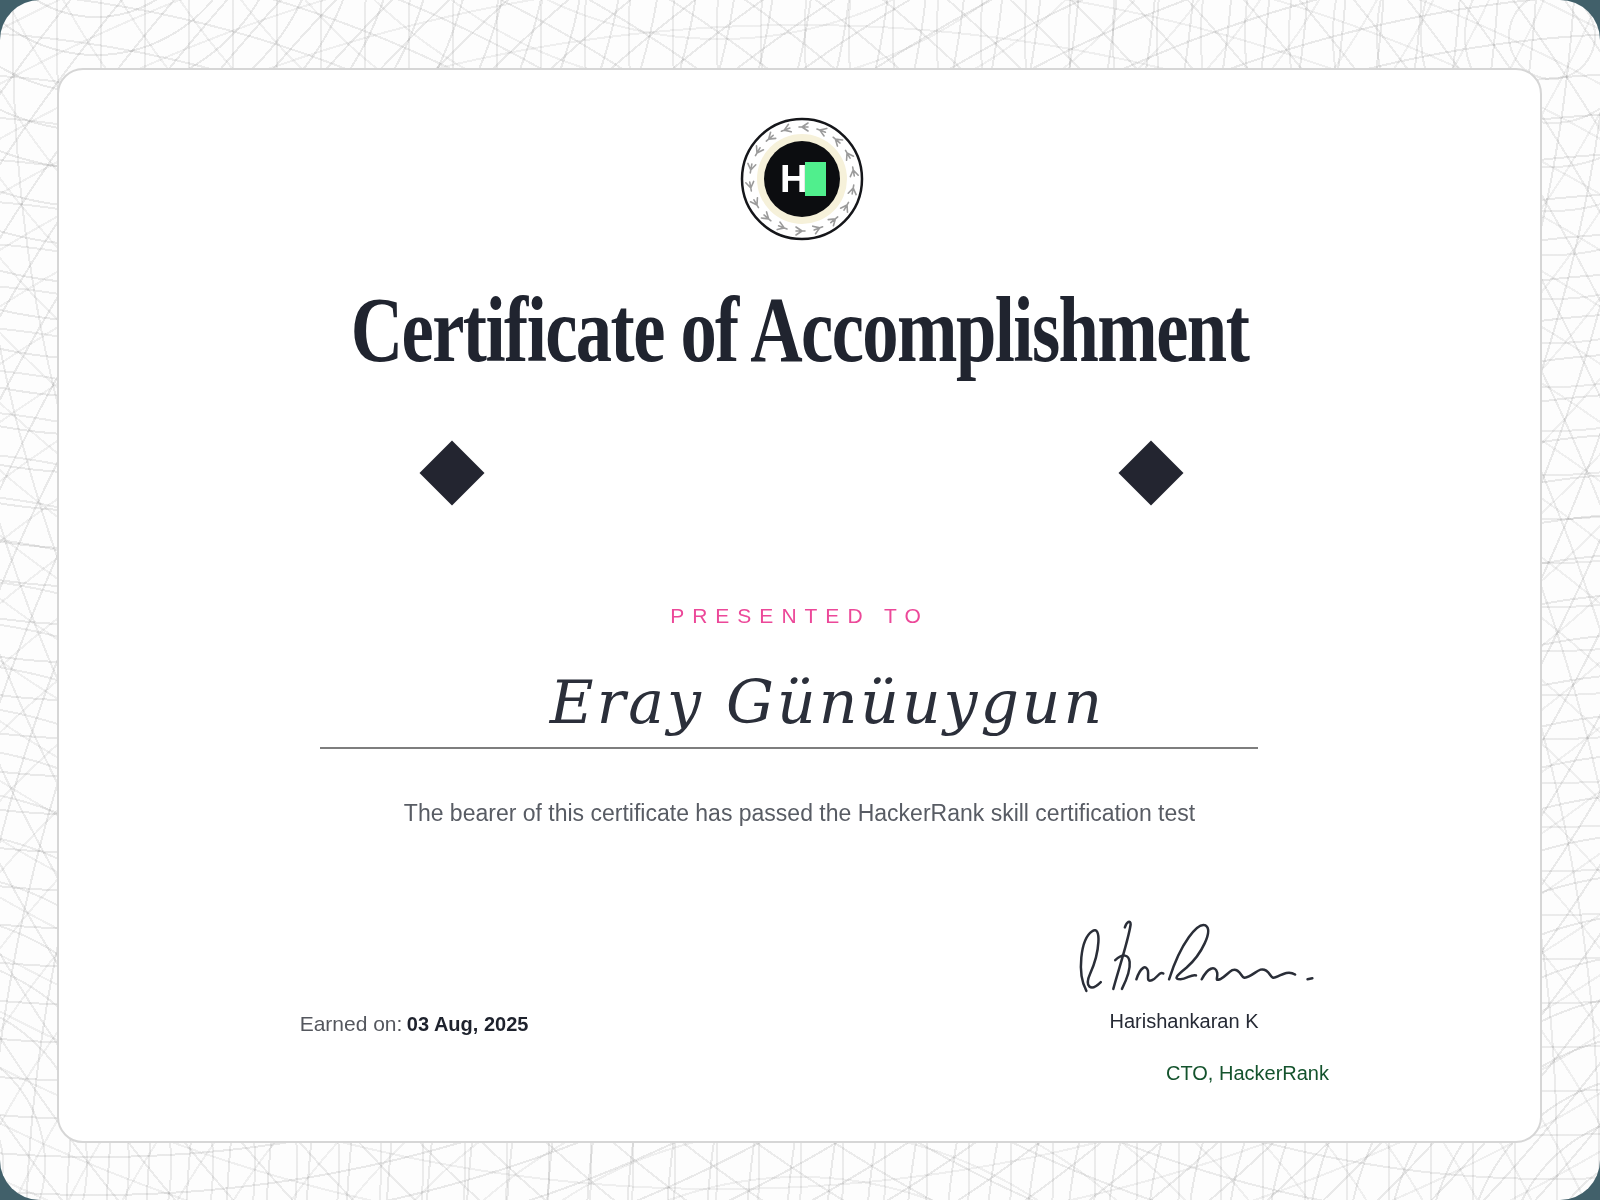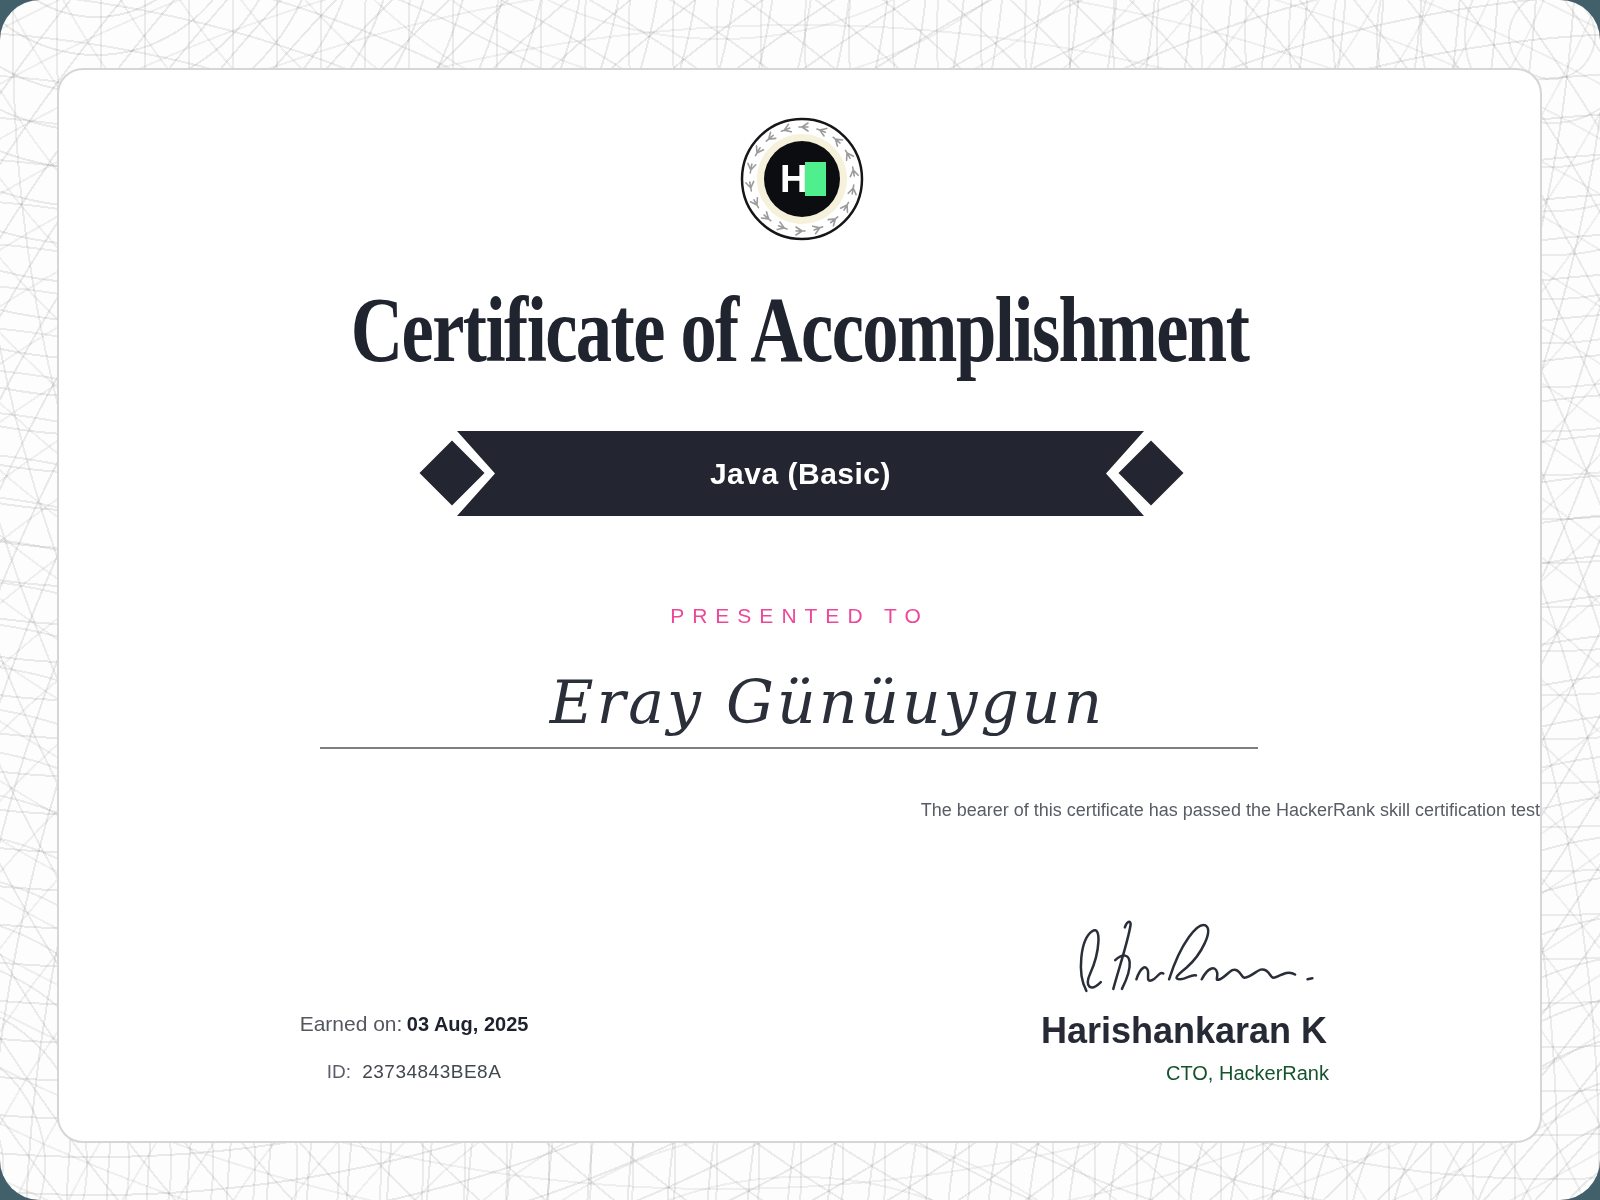--- a/index.html
+++ b/index.html
@@ -58,27 +58,27 @@
     position:absolute;left:0;top:580px;width:100%;height:104px;
     display:flex;align-items:center;justify-content:center;
     font-family:"DejaVu Serif", serif;font-style:italic;
     font-size:60px;letter-spacing:3px;color:#2b2f3a;margin-left:28px;
   }
   .name-rule{
     position:absolute;left:261px;top:677px;width:938px;height:2px;
     background:#7e7e7e;
   }
   .description{
-    position:absolute;left:0;top:730px;width:100%;text-align:right;
-    font-size:18px;color:#585c64;
+    position:absolute;left:0;top:730px;width:100%;text-align:center;
+    font-size:23px;color:#585c64;
   }
   .signature-svg{position:absolute;left:1012px;top:822px;width:250px;height:115px;}
   .signer-name{
     position:absolute;left:980px;top:940px;width:290px;text-align:center;
-    font-size:36px;font-weight:bold;color:#262a35;
+    font-size:20px;font-weight:normal;color:#262a35;
   }
   .signer-title{
     position:absolute;left:980px;top:992px;width:290px;text-align:right;
     font-size:20px;color:#14532d;
   }
   .earned-row{
     position:absolute;left:170px;top:942px;width:370px;text-align:center;
     white-space:nowrap;
   }
   .earned-label{font-size:21px;color:#54575e;}
@@ -125,23 +125,20 @@
         <circle cx="0" cy="0" r="38" fill="#0c0d10"></circle>
         <text x="-22" y="13" font-family="Liberation Sans, sans-serif" font-size="38" font-weight="bold" fill="#ffffff">H</text>
         <rect x="3" y="-17" width="21" height="34" fill="#50ef8d"></rect>
       </svg>
     </div>
 
     <h1 class="title">Certificate of Accomplishment</h1>
 
     <div class="diamond left"></div>
     <div class="diamond right"></div>
-    <div class="ribbon-bar">
-      <span class="ribbon-label">Java (Basic)</span>
-    </div>
 
     <div class="presented">PRESENTED TO</div>
 
     <div class="recipient">Eray Günüuygun</div>
     <div class="name-rule"></div>
 
     <div class="description">The bearer of this certificate has passed the HackerRank skill certification test</div>
 
     <svg class="signature-svg" viewBox="0 0 260 110">
       <g fill="none" stroke="#2a2e38" stroke-width="2.6" stroke-linecap="round" stroke-linejoin="round">
@@ -156,19 +153,15 @@
     </svg>
 
     <div class="signer-name">Harishankaran K</div>
     <div class="signer-title">CTO, HackerRank</div>
 
     <div class="earned-row">
       <span class="earned-label">Earned on:</span>
       <span class="earned-date">03 Aug, 2025</span>
     </div>
 
-    <div class="id-row">
-      <span class="id-label">ID:</span>
-      <span class="id-value">23734843BE8A</span>
-    </div>
 
   </div>
 </div>
 
 </body></html>

